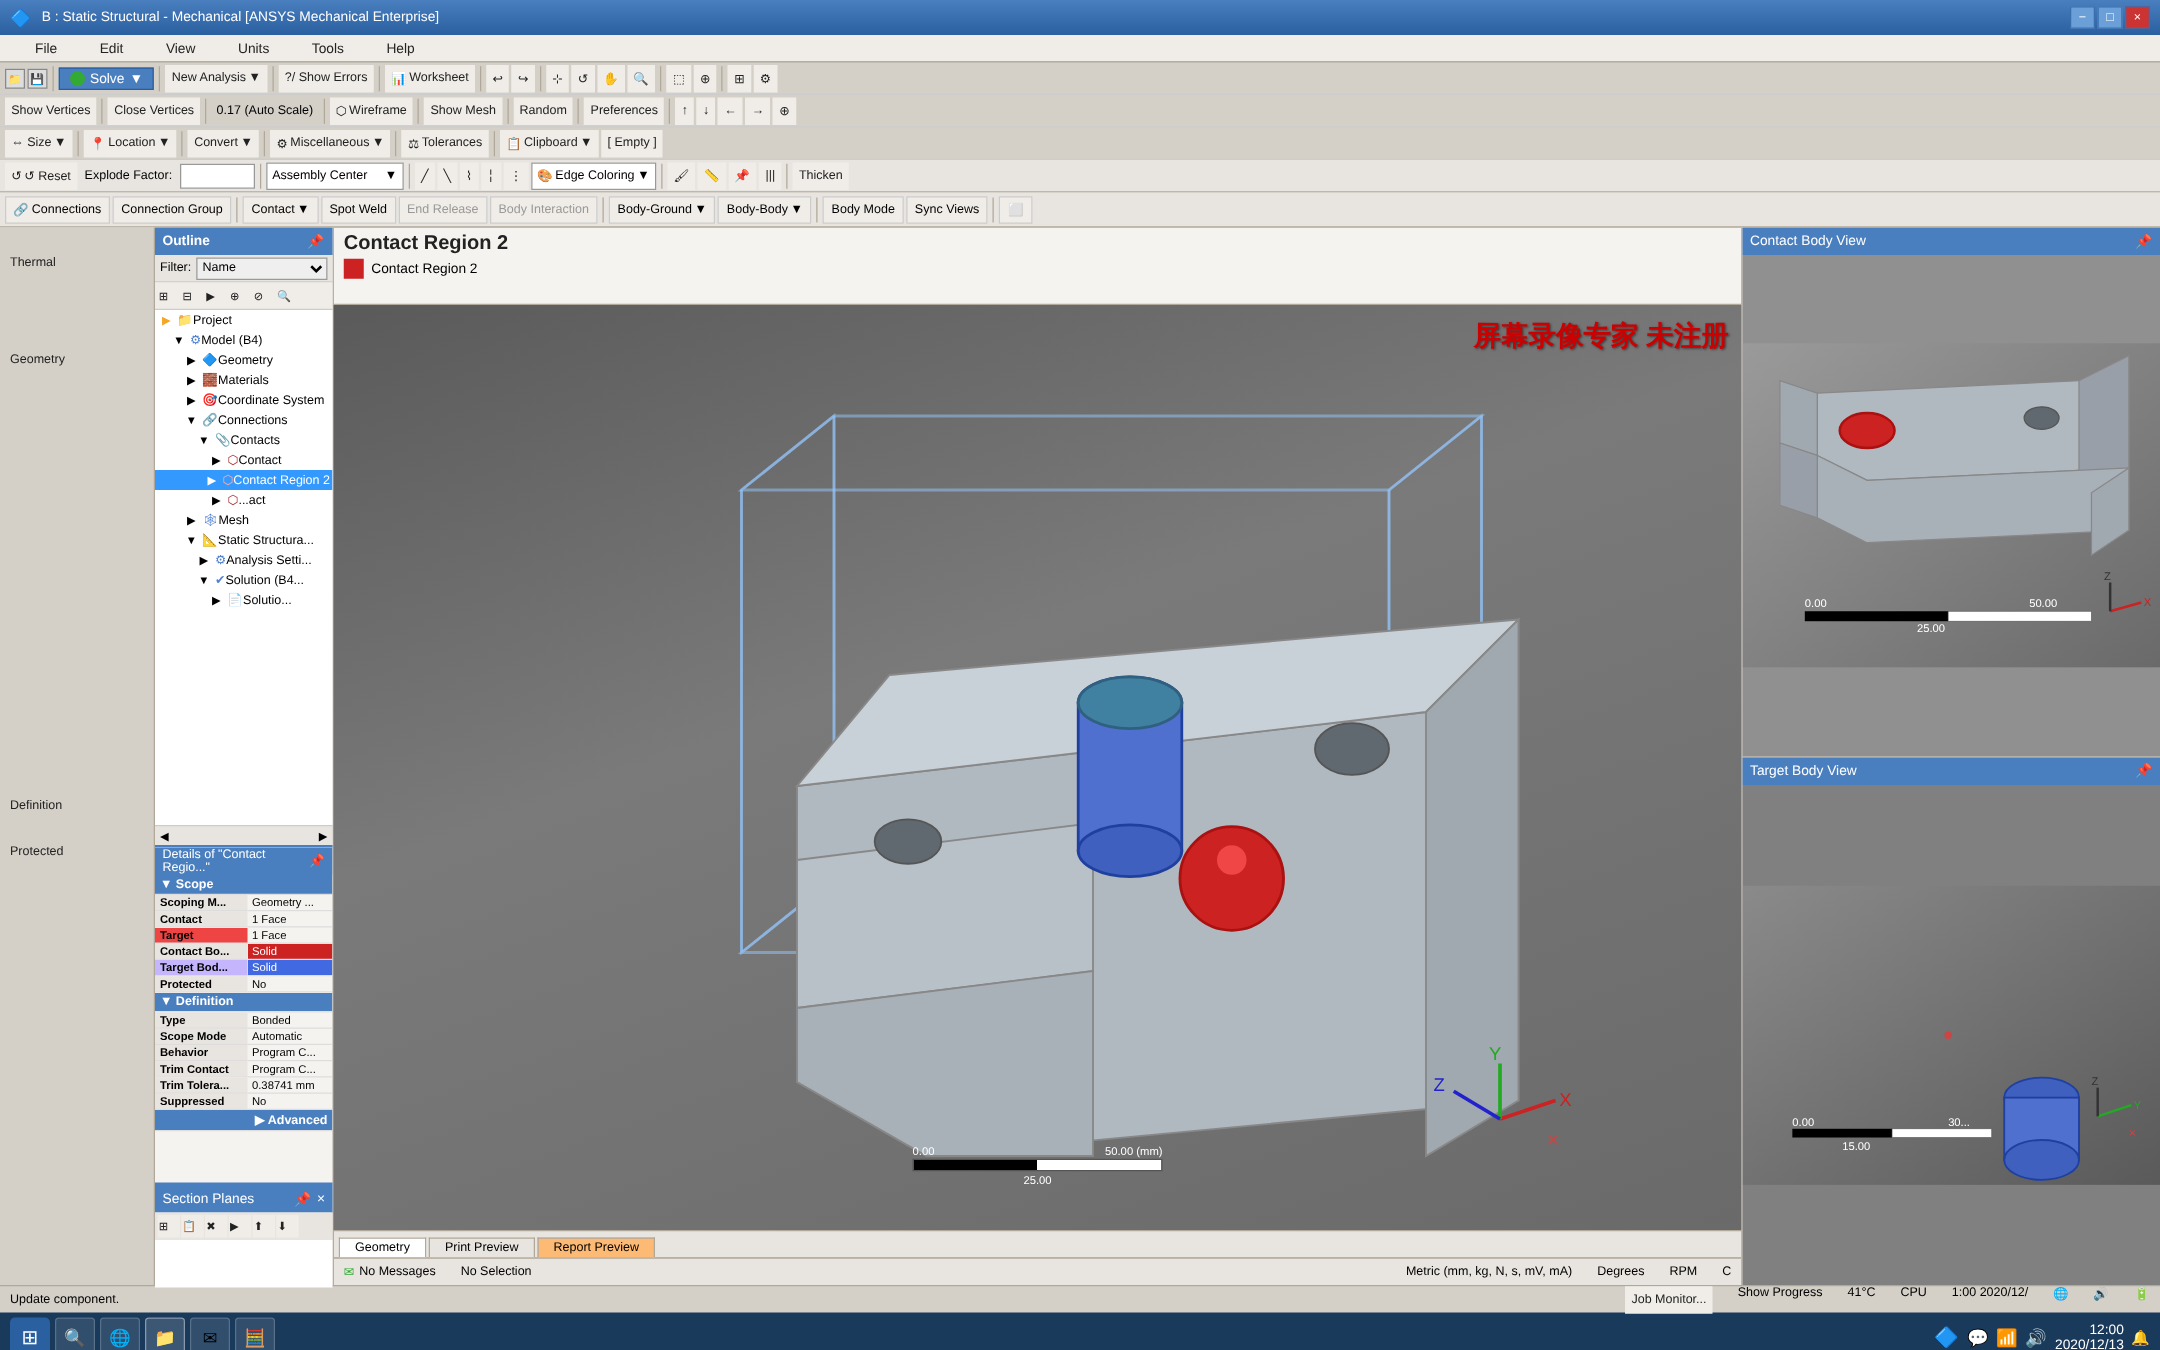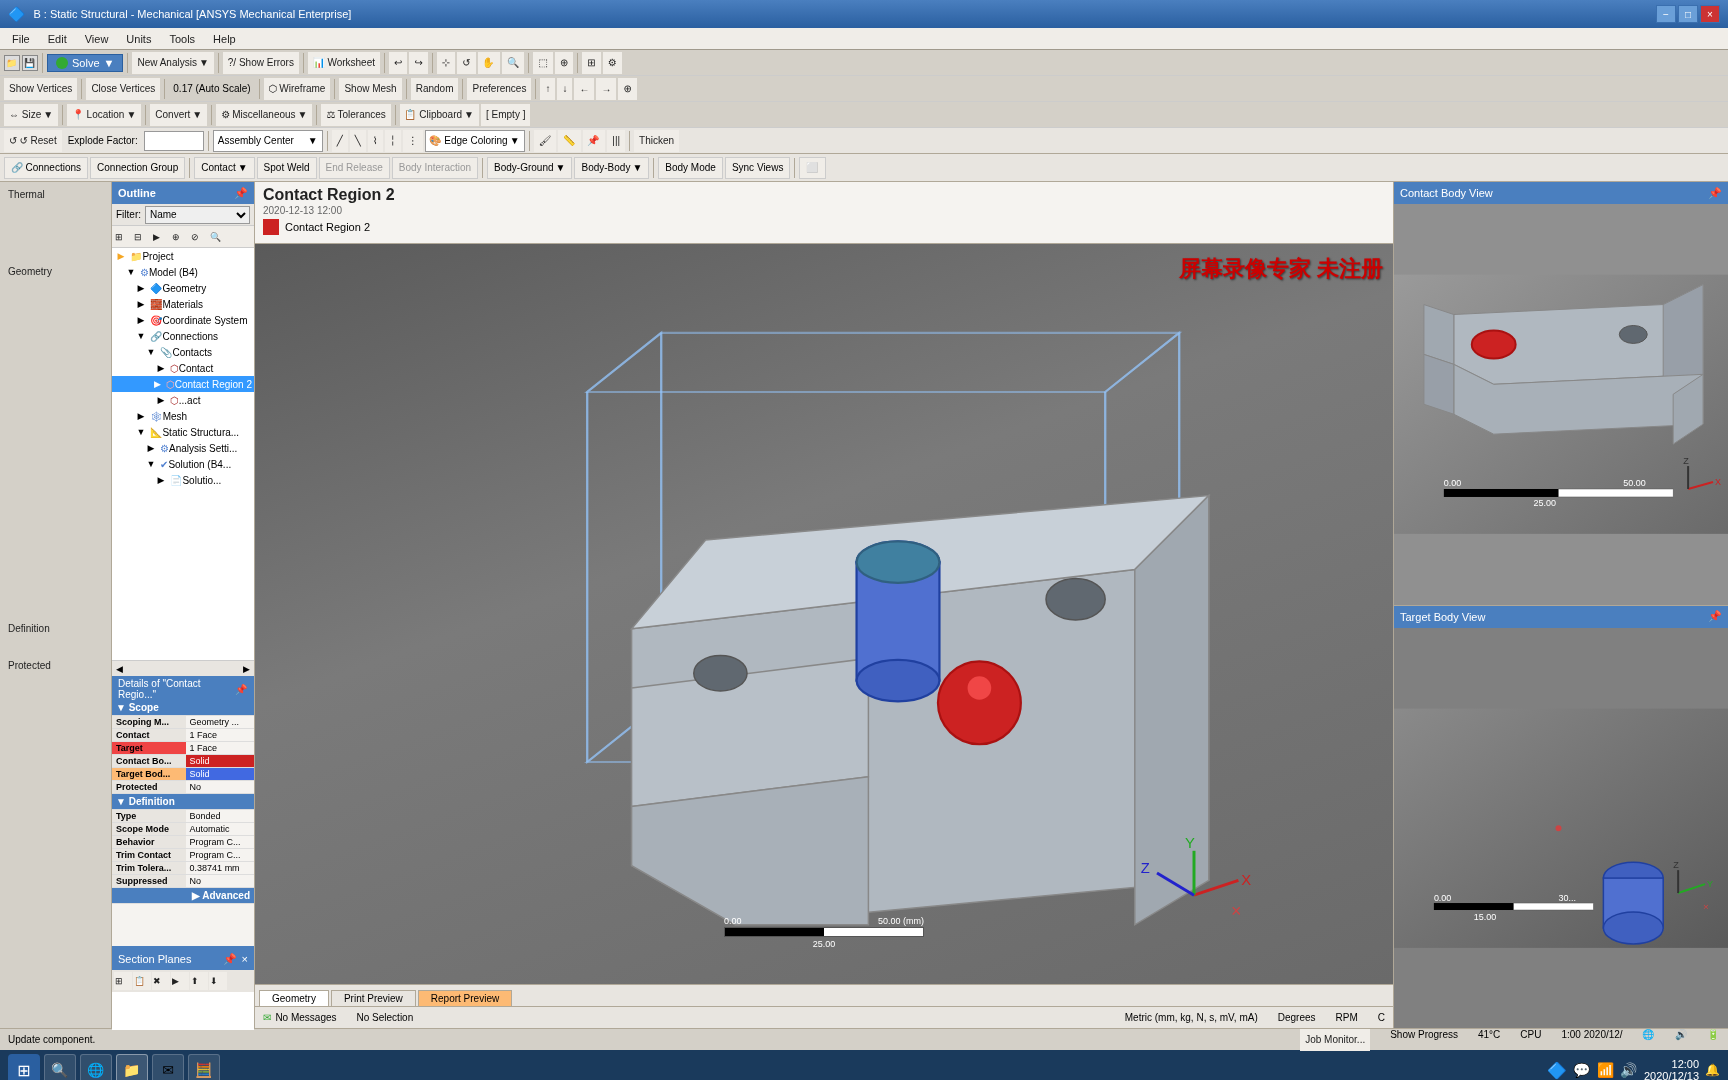--- a/index.html
+++ b/index.html
@@ -4,21 +4,21 @@
   <style>
     * { margin: 0; padding: 0; box-sizing: border-box; }
     body { width: 1728px; height: 1080px; overflow: hidden; font-family: 'Segoe UI', Arial, sans-serif; font-size: 11px; background: #d4d0c8; }
 
     
     .title-bar { height: 28px; background: linear-gradient(to bottom, #4a7fbf, #2a5fa0); display: flex; align-items: center; padding: 0 8px; color: white; font-size: 12px; }
     .title-bar-buttons { display: flex; gap: 2px; }
     .title-btn { width: 20px; height: 18px; background: #6a9fd8; border: 1px solid #3a6faf; color: white; font-size: 10px; cursor: pointer; display: flex; align-items: center; justify-content: center; }
 
     
-    .menu-bar { height: 22px; background: #f0ede8; border-bottom: 1px solid #a0998c; display: flex; align-items: center; padding: 0 4px; gap: 2px; }
+    .menu-bar { height: 22px; background: #f0ede8; border-bottom: 1px solid #a0998c; display: flex; align-items: center; padding: 0 20px; gap: 18px; }
     .menu-item { padding: 2px 8px; font-size: 11px; cursor: pointer; color: #222; }
     .toolbar-row { height: 26px; display: flex; align-items: center; padding: 1px 4px; gap: 2px; border-bottom: 1px solid #ccc; flex-wrap: wrap; }
     .tb-btn { height: 22px; padding: 0 4px; background: #f0ede8; border: 1px solid transparent; cursor: pointer; display: flex; align-items: center; gap: 2px; font-size: 10px; color: #222; white-space: nowrap; }
     .tb-sep { width: 1px; height: 20px; background: #b0a898; margin: 0 2px; }
 
     
     .conn-toolbar { height: 28px; background: #e8e5e0; border-bottom: 1px solid #b0a898; display: flex; align-items: center; padding: 0 4px; gap: 2px; }
     .conn-btn { height: 22px; padding: 0 6px; background: #f0ede8; border: 1px solid #ccc; cursor: pointer; font-size: 10px; display: flex; align-items: center; gap: 2px; white-space: nowrap; }
     .left-item { padding: 3px 6px; font-size: 10px; color: #222; white-space: nowrap; }
     .tree-item { display: flex; align-items: center; padding: 1px 2px; font-size: 10px; cursor: pointer; white-space: nowrap; }
@@ -266,21 +266,21 @@
   </button>
   <button class="conn-btn">
     <span>Sync Views</span>
   </button>
   <div class="tb-sep"></div>
   <button class="conn-btn">⬜</button>
 </div>
 
 <div style="display:flex; height: calc(1080px - 28px - 22px - 26px - 26px - 26px - 26px - 28px - 26px - 26px); background:#d4d0c8;">
 
-  <div style="width:112px; background:#d4d0c8; border-right:1px solid #b0a898; overflow:hidden; font-size:10px; padding:4px 2px;">
+  <div style="width:124px; background:#d4d0c8; border-right:1px solid #b0a898; overflow:hidden; font-size:10px; padding:20px 2px;">
     <div class="left-item">Thermal</div>
     <div style="height:60px;"></div>
     <div class="left-item">Geometry</div>
     <div style="height:340px;"></div>
     <div class="left-item">Definition</div>
     <div style="height:20px;"></div>
     <div class="left-item">Protected</div>
   </div>
 
   <div style="width:143px; background:#f5f3f0; border-right:1px solid #b0a898; display:flex; flex-direction:column;">
@@ -466,21 +466,21 @@
           </tr>
           <tr>
             <td style="background:#ef4444; font-size:9px;">Target</td>
             <td style="font-size:9px;">1 Face</td>
           </tr>
           <tr>
             <td style="background:#e8e5e0; font-size:9px;">Contact Bo...</td>
             <td style="font-size:9px; background:#cc2222; color:white;">Solid</td>
           </tr>
           <tr>
-            <td style="background:#fdba74; font-size:9px;">Target Bod...</td>
+            <td style="background:#c4b5fd; font-size:9px;">Target Bod...</td>
             <td style="font-size:9px; background:#4169e1; color:white;">Solid</td>
           </tr>
           <tr>
             <td style="background:#e8e5e0; font-size:9px;">Protected</td>
             <td style="font-size:9px;">No</td>
           </tr>
 
           <tr>
             <td colspan="2" style="background:#4a7fbf; color:white; font-weight:bold; padding:2px 4px; font-size:10px;">
               <span style="color:white;">▼</span> Definition
@@ -538,21 +538,20 @@
         <button class="tb-btn" style="width:18px; height:18px; padding:0; font-size:9px;">⬇</button>
       </div>
       <div style="flex:1; background:white; height:38px;"></div>
     </div>
   </div>
 
   <div style="flex:1; display:flex; flex-direction:column; background:#404040; min-width:0;">
 
     <div style="height:62px; background:#f5f3f0; border-bottom:1px solid #b0a898; padding:4px 8px;">
       <div style="font-size:16px; font-weight:bold; color:#222;">Contact Region 2</div>
-      <div style="font-size:10px; color:#666; margin-top:1px;">2020-12-13 12:00</div>
       <div style="display:flex; align-items:center; gap:6px; margin-top:3px;">
         <div style="width:16px; height:16px; background:#cc2222;"></div>
         <span style="font-size:11px;">Contact Region 2</span>
       </div>
     </div>
 
     <div style="flex:1; background:linear-gradient(160deg, #5a5a5a 0%, #7a7a7a 40%, #6a6a6a 100%); position:relative; overflow:hidden;">
 
       <div class="wm-text">屏幕录像专家 未注册</div>
 

